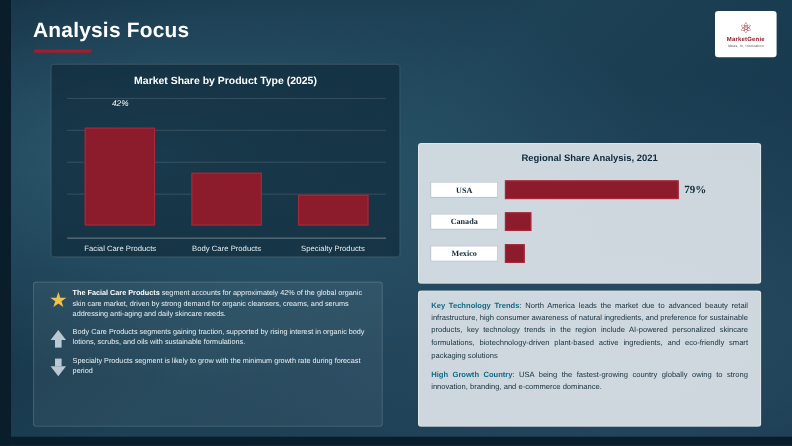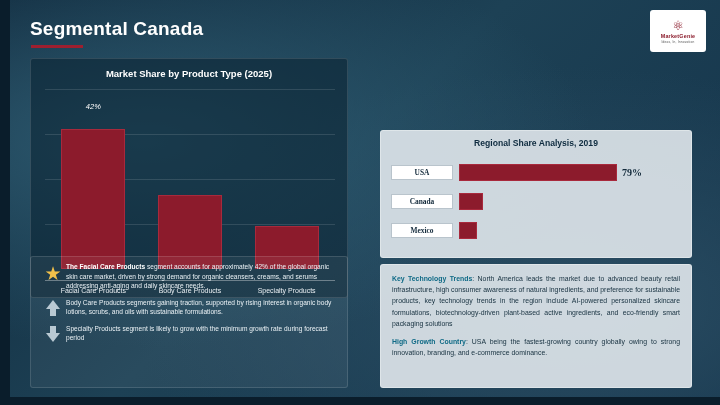--- a/index.html
+++ b/index.html
@@ -50,21 +50,21 @@
   .logo-name { font-size:5.4px; font-weight:bold; color:#8b1b2b; letter-spacing:.2px; margin-top:1px;}
   .logo-tag { font-size:3.2px; color:#555; letter-spacing:.2px; margin-top:1px;}
 
   
   .panel {
     position:absolute;
     background:rgba(255,255,255,0.055);
     border:1px solid rgba(255,255,255,0.13);
     border-radius:3px;
   }
-  .chart-panel { left:30px; top:58px; width:318px; height:240px; background:rgba(10,32,48,0.55);}
+  .chart-panel { left:46px; top:58px; width:318px; height:176px; background:rgba(10,32,48,0.55);}
   .chart-title {
     text-align:center; color:#ffffff; font-size:9.5px; font-weight:bold;
     margin-top:9px;
   }
   .chart-area {
     position:absolute; left:14px; right:12px; top:30px; bottom:28px;
   }
   .gridlines { position:absolute; inset:0; }
   .gridlines i {
     position:absolute; left:0; right:0; height:1px;
@@ -140,21 +140,21 @@
   .trend-p b { color:#0f6a86; }
   .trend-p.second { margin-top:7px; }
 </style>
 </head>
 <body>
 
 <div class="slide">
   <div class="edge-left"></div>
   <div class="edge-bottom"></div>
 
-  <div class="title">Segmental Canada</div>
+  <div class="title">Analysis Focus</div>
   <div class="title-rule"></div>
 
   <div class="logo">
     <div class="logo-mark">⚛</div>
     <div class="logo-name">MarketGenie</div>
     <div class="logo-tag">Ideas, In, Innovation</div>
   </div>
 
   <div class="panel chart-panel">
     <div class="chart-title">Market Share by Product Type (2025)</div>
@@ -212,21 +212,21 @@
           <div class="arrow-down-stem"></div>
           <div class="arrow-down"></div>
         </div>
       </div>
       <div class="insight-text">Specialty Products segment is likely to grow with the minimum growth rate during forecast period</div>
     </div>
   </div>
 
 
   <div class="region-panel">
-    <div class="region-title">Regional Share Analysis, 2019</div>
+    <div class="region-title">Regional Share Analysis, 2021</div>
     <div class="hbars">
       <div class="hrow">
         <div class="hlabel">USA</div>
         <div class="hbar" style="width:158px"></div>
         <div class="hval">79%</div>
       </div>
       <div class="hrow">
         <div class="hlabel">Canada</div>
         <div class="hbar" style="width:24px"></div>
         <div class="hval"></div>

